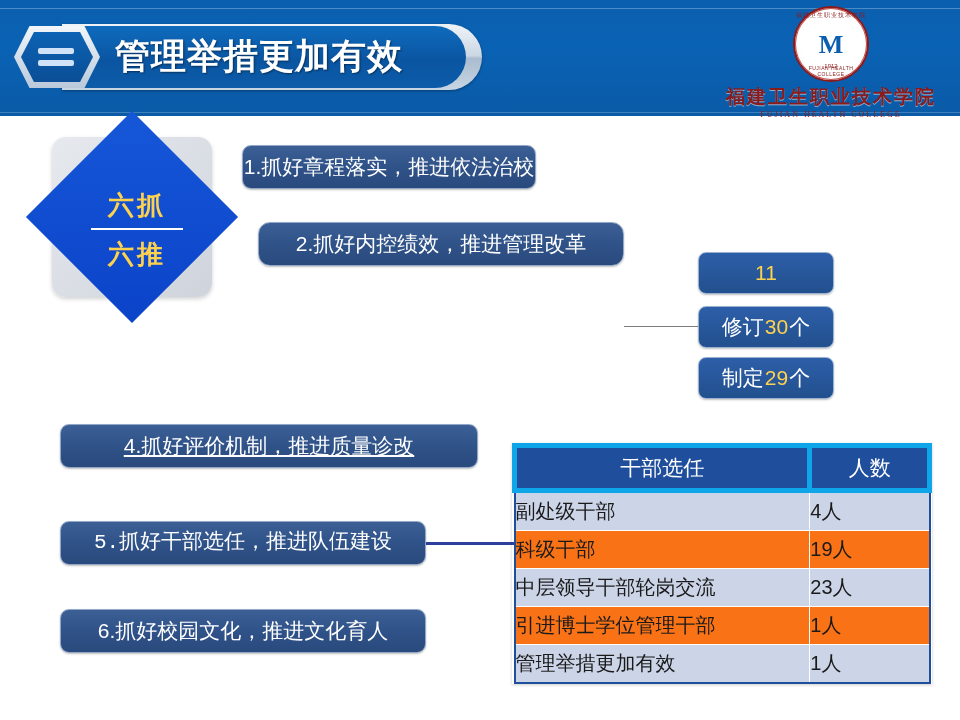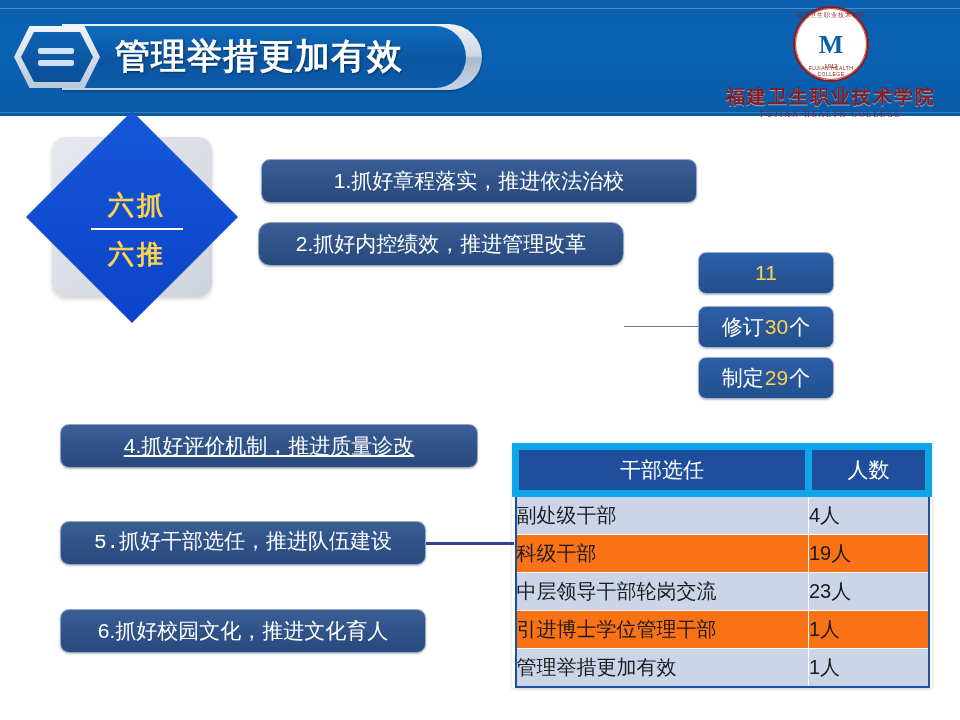--- a/index.html
+++ b/index.html
@@ -216,21 +216,21 @@
     line-height: 1.2;
     display: flex;
     align-items: center;
     justify-content: center;
     box-shadow: 0 1px 2px rgba(0,0,0,0.25);
     white-space: nowrap;
     padding: 0 14px;
     box-sizing: border-box;
   }
 
-  .item1 { left: 261px; top: 145px; width: 436px; height: 44px; margin-top: 14px; }
+  .item1 { left: 242px; top: 145px; width: 294px; height: 44px; }
   .item2 { left: 258px; top: 222px; width: 366px; height: 44px; border-radius: 12px; }
   .item3 { left: 258px; top: 300px; width: 366px; height: 44px; }
   .item4 { left: 60px;  top: 424px; width: 418px; height: 44px; text-decoration: underline; }
   .item5 { left: 60px;  top: 521px; width: 366px; height: 44px; font-family: Liberation Mono, monospace; }
   .item6 { left: 60px;  top: 609px; width: 366px; height: 44px; }
 
   
   .spill {
     position: absolute;
     background: linear-gradient(to bottom, #2d5ea8 0%, #24518f 60%, #1f4madjust 100%);
@@ -272,21 +272,21 @@
     border-collapse: collapse;
     border: 2px solid #1f4e9c;
     box-shadow: 0 1px 3px rgba(0,0,0,0.2);
   }
   .tbl th {
     background: #1f4e9c;
     color: #ffffff;
     font-size: 21px;
     font-weight: normal;
     padding: 6px 0;
-    border: 7px solid #0ea5e9;
+    border: 5px solid #0ea5e9;
   }
   .tbl td {
     font-size: 20px;
     text-align: left;
     padding: 5px 0;
     border: 1px solid #ffffff;
     color: #1a1a1a;
   }
   .tbl tr.odd td { background: #ccd5e8; }
   .tbl tr.even td { background: #f97316; }

